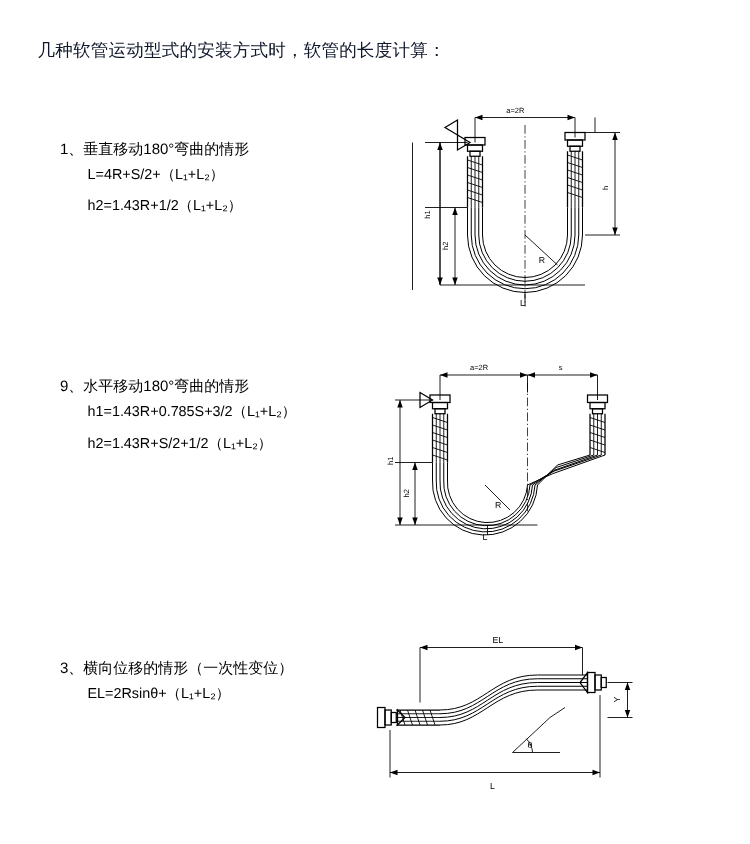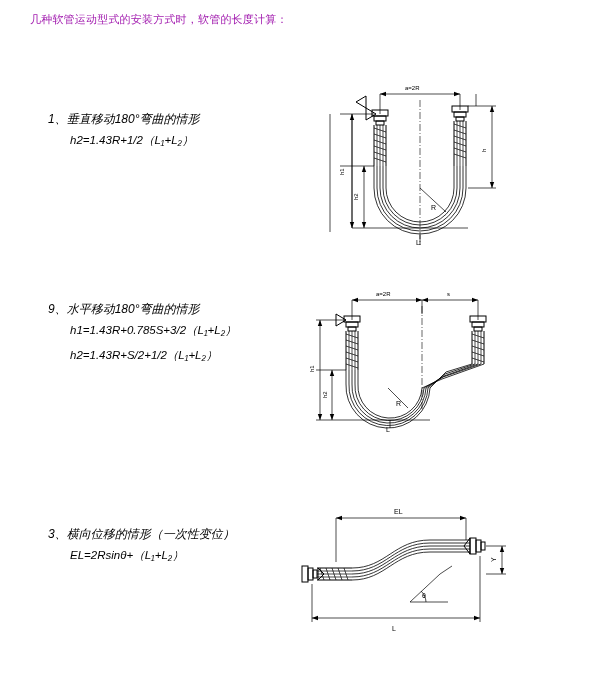--- a/index.html
+++ b/index.html
@@ -16,41 +16,40 @@
     overflow: hidden;
   }
   .page {
     position: relative;
     width: 600px;
     height: 675px;
   }
   .heading {
     position: absolute;
     left: 30px;
-    top: 12px;
-    font-size: 11px;
+    top: 32px;
+    font-size: 14px;
     letter-spacing: 0.2px;
-    color: #a21caf;
+    color: #0f172a;
     white-space: nowrap;
   }
   .section {
     position: absolute;
     left: 0;
     width: 600px;
   }
   .sec1 { top: 110px; }
   .sec2 { top: 300px; }
   .sec3 { top: 525px; }
 
   .text-block {
     position: absolute;
     left: 48px;
     top: 0;
     width: 250px;
-    font-style: italic;
   }
   .sec-title {
     font-size: 12px;
     line-height: 18px;
     white-space: nowrap;
   }
   .formula {
     font-size: 11.5px;
     line-height: 25px;
     padding-left: 22px;
@@ -75,20 +74,21 @@
 </head>
 <body>
 
 <div class="page">
 
   <div class="heading">几种软管运动型式的安装方式时，软管的长度计算：</div>
 
   <div class="section sec1">
     <div class="text-block">
       <div class="sec-title">1、垂直移动180°弯曲的情形</div>
+      <div class="formula">L=4R+S/2+（L₁+L₂）</div>
       <div class="formula">h2=1.43R+1/2（L₁+L₂）</div>
     </div>
 
     <div class="fig fig1">
       <svg width="260" height="210" viewBox="0 0 260 210">
 
         <line class="lnt" x1="80" y1="24" x2="160" y2="24"></line>
         <path class="fl" d="M80,24 l6,-2.2 l0,4.4 z"></path>
         <path class="fl" d="M160,24 l-6,-2.2 l0,4.4 z"></path>
         <text class="dimtxt" x="105" y="20">a=2R</text>

